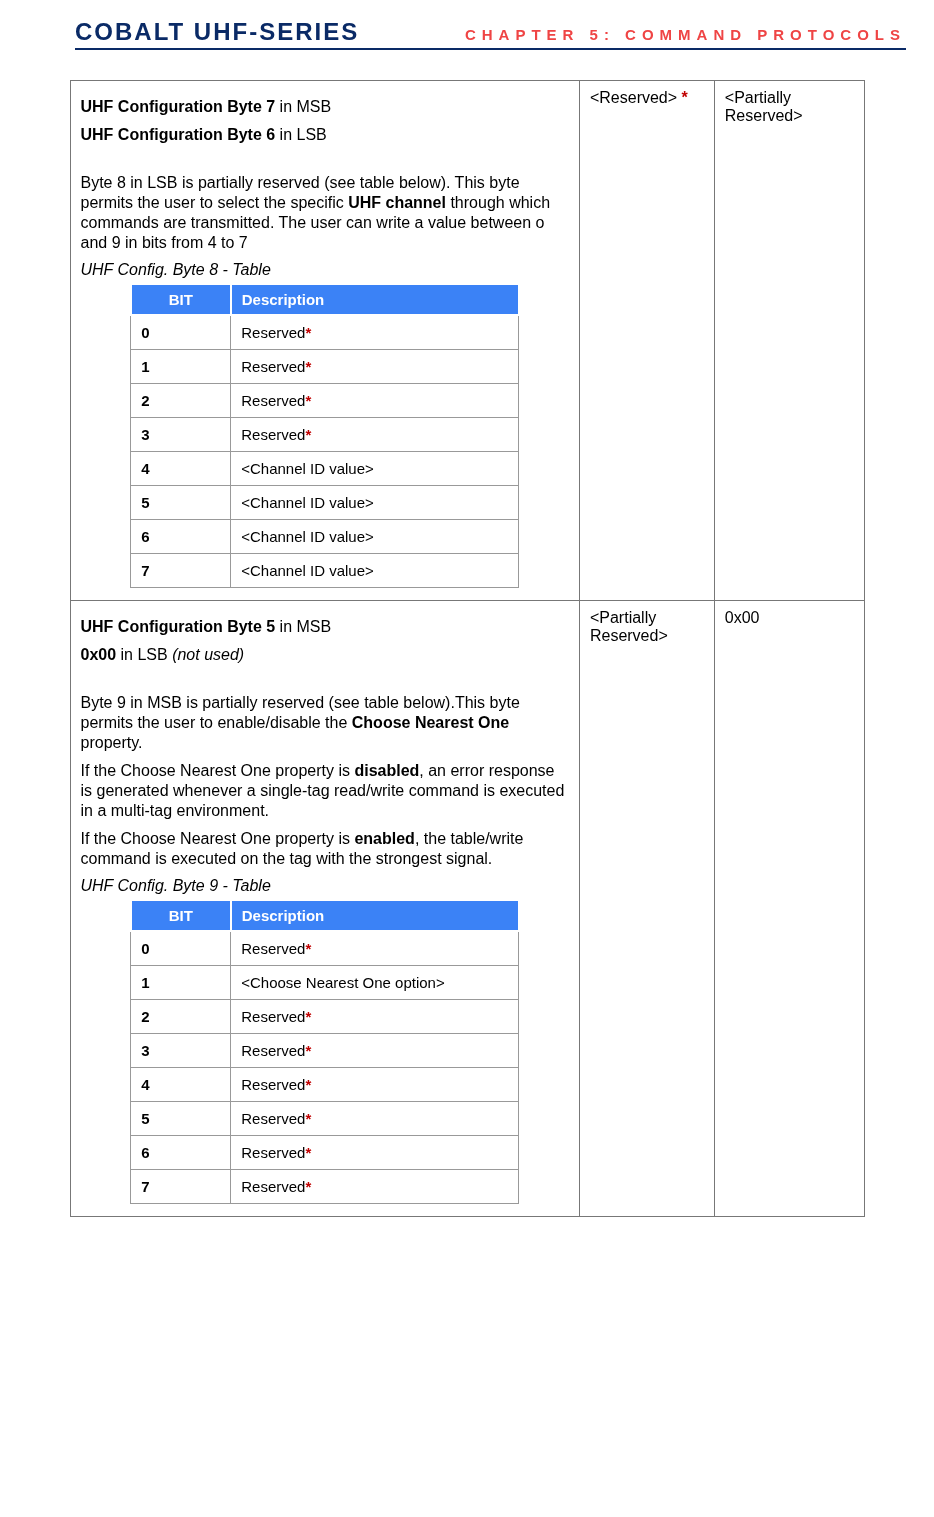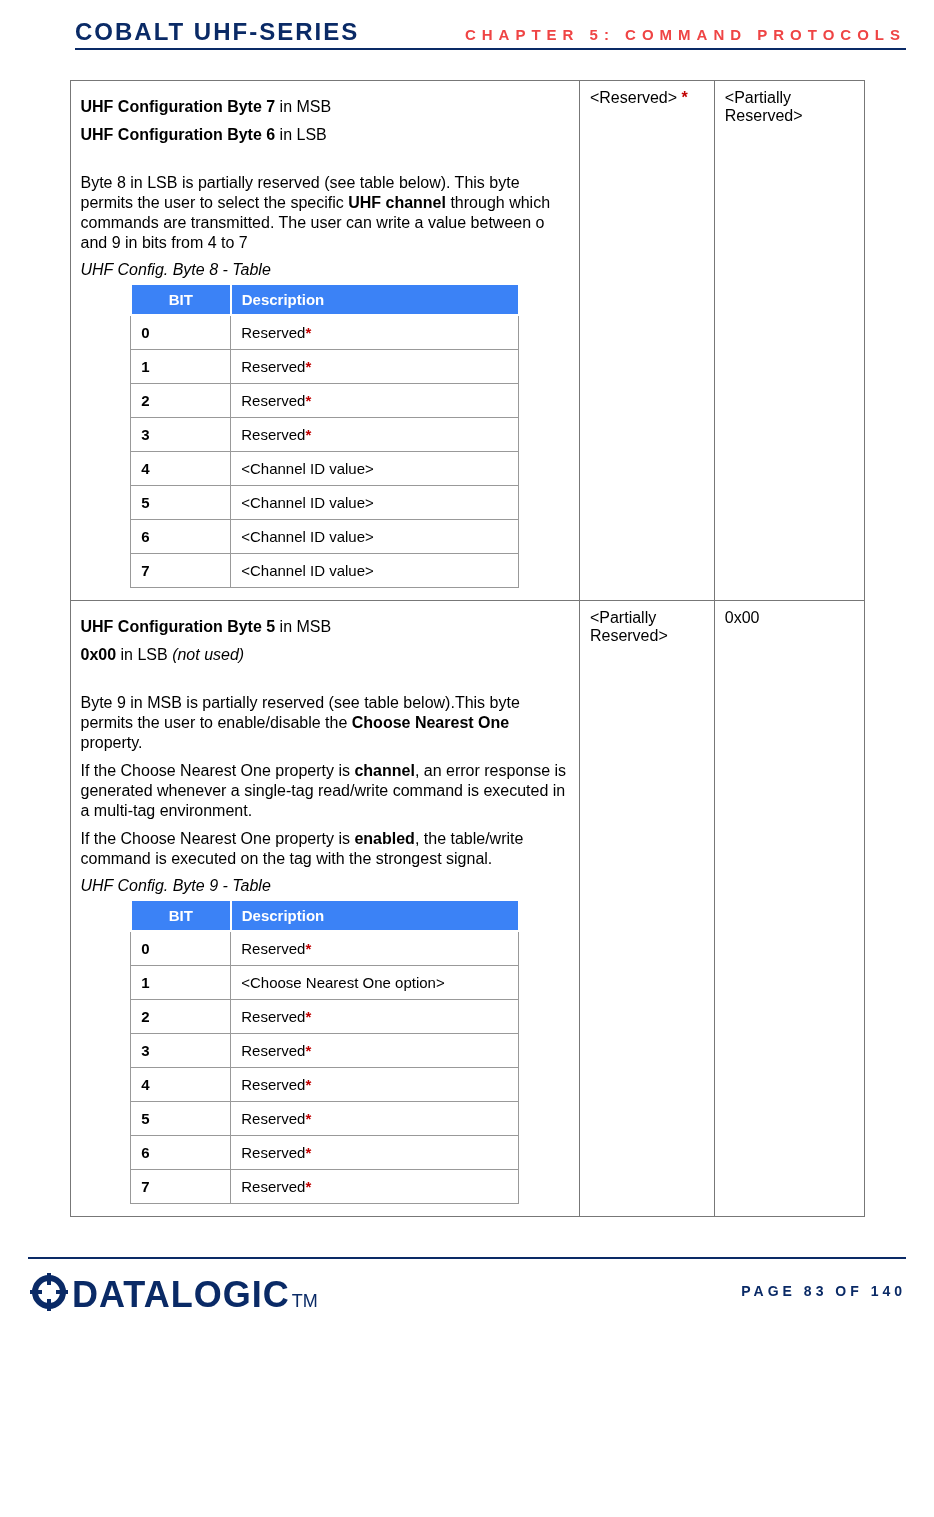--- a/index.html
+++ b/index.html
@@ -186,21 +186,21 @@
           <div class="para">
             <span class="bold">UHF Configuration Byte 5</span><span>  in MSB</span>
           </div>
           <div class="para">
             <span class="bold">0x00</span><span> in LSB </span><span class="ital">(not used)</span>
           </div>
           <div class="para" style="margin-top:28px;">
             <span>Byte 9 in MSB is partially reserved (see table below).This byte permits the user to enable/disable the </span><span class="bold-ital">Choose Nearest One</span><span> property.</span>
           </div>
           <div class="para">
-            <span>If the Choose Nearest One property is </span><span class="bold-ital">channel</span><span>, an error response is generated whenever a single-tag read/write command is executed in a multi-tag environment.</span>
+            <span>If the Choose Nearest One property is </span><span class="bold-ital">disabled</span><span>, an error response is generated whenever a single-tag read/write command is executed in a multi-tag environment.</span>
           </div>
           <div class="para">
             <span>If the Choose Nearest One property is </span><span class="bold-ital">enabled</span><span>, the table/write command is executed on the tag with the strongest signal.</span>
           </div>
           <div class="caption">UHF Config. Byte 9 - Table</div>
           <table class="bit-table">
             <thead>
               <tr>
                 <th class="th-bit">BIT</th>
                 <th>Description</th>
@@ -245,30 +245,14 @@
         <td class="col-m">
           <span>&lt;Partially Reserved&gt;</span>
         </td>
         <td class="col-l">
           <span>0x00</span>
         </td>
       </tr>
     </tbody>
   </table>
 
-  <div class="footer">
-    <div class="logo-wrap">
-      <span class="logo-icon">
-        <svg viewBox="0 0 42 42" width="42" height="42">
-          <circle cx="21" cy="21" r="14" fill="none" stroke="#0a2a66" stroke-width="6"></circle>
-          <rect x="19" y="2" width="4" height="12" fill="#0a2a66"></rect>
-          <rect x="19" y="28" width="4" height="12" fill="#0a2a66"></rect>
-          <rect x="2" y="19" width="12" height="4" fill="#0a2a66"></rect>
-          <rect x="28" y="19" width="12" height="4" fill="#0a2a66"></rect>
-        </svg>
-      </span>
-      <span class="logo-text">DATALOGIC</span>
-      <span class="logo-tm">TM</span>
-    </div>
-    <div class="footer-right">PAGE 83 OF 140</div>
-  </div>
 
 </div>
 
 </body></html>

